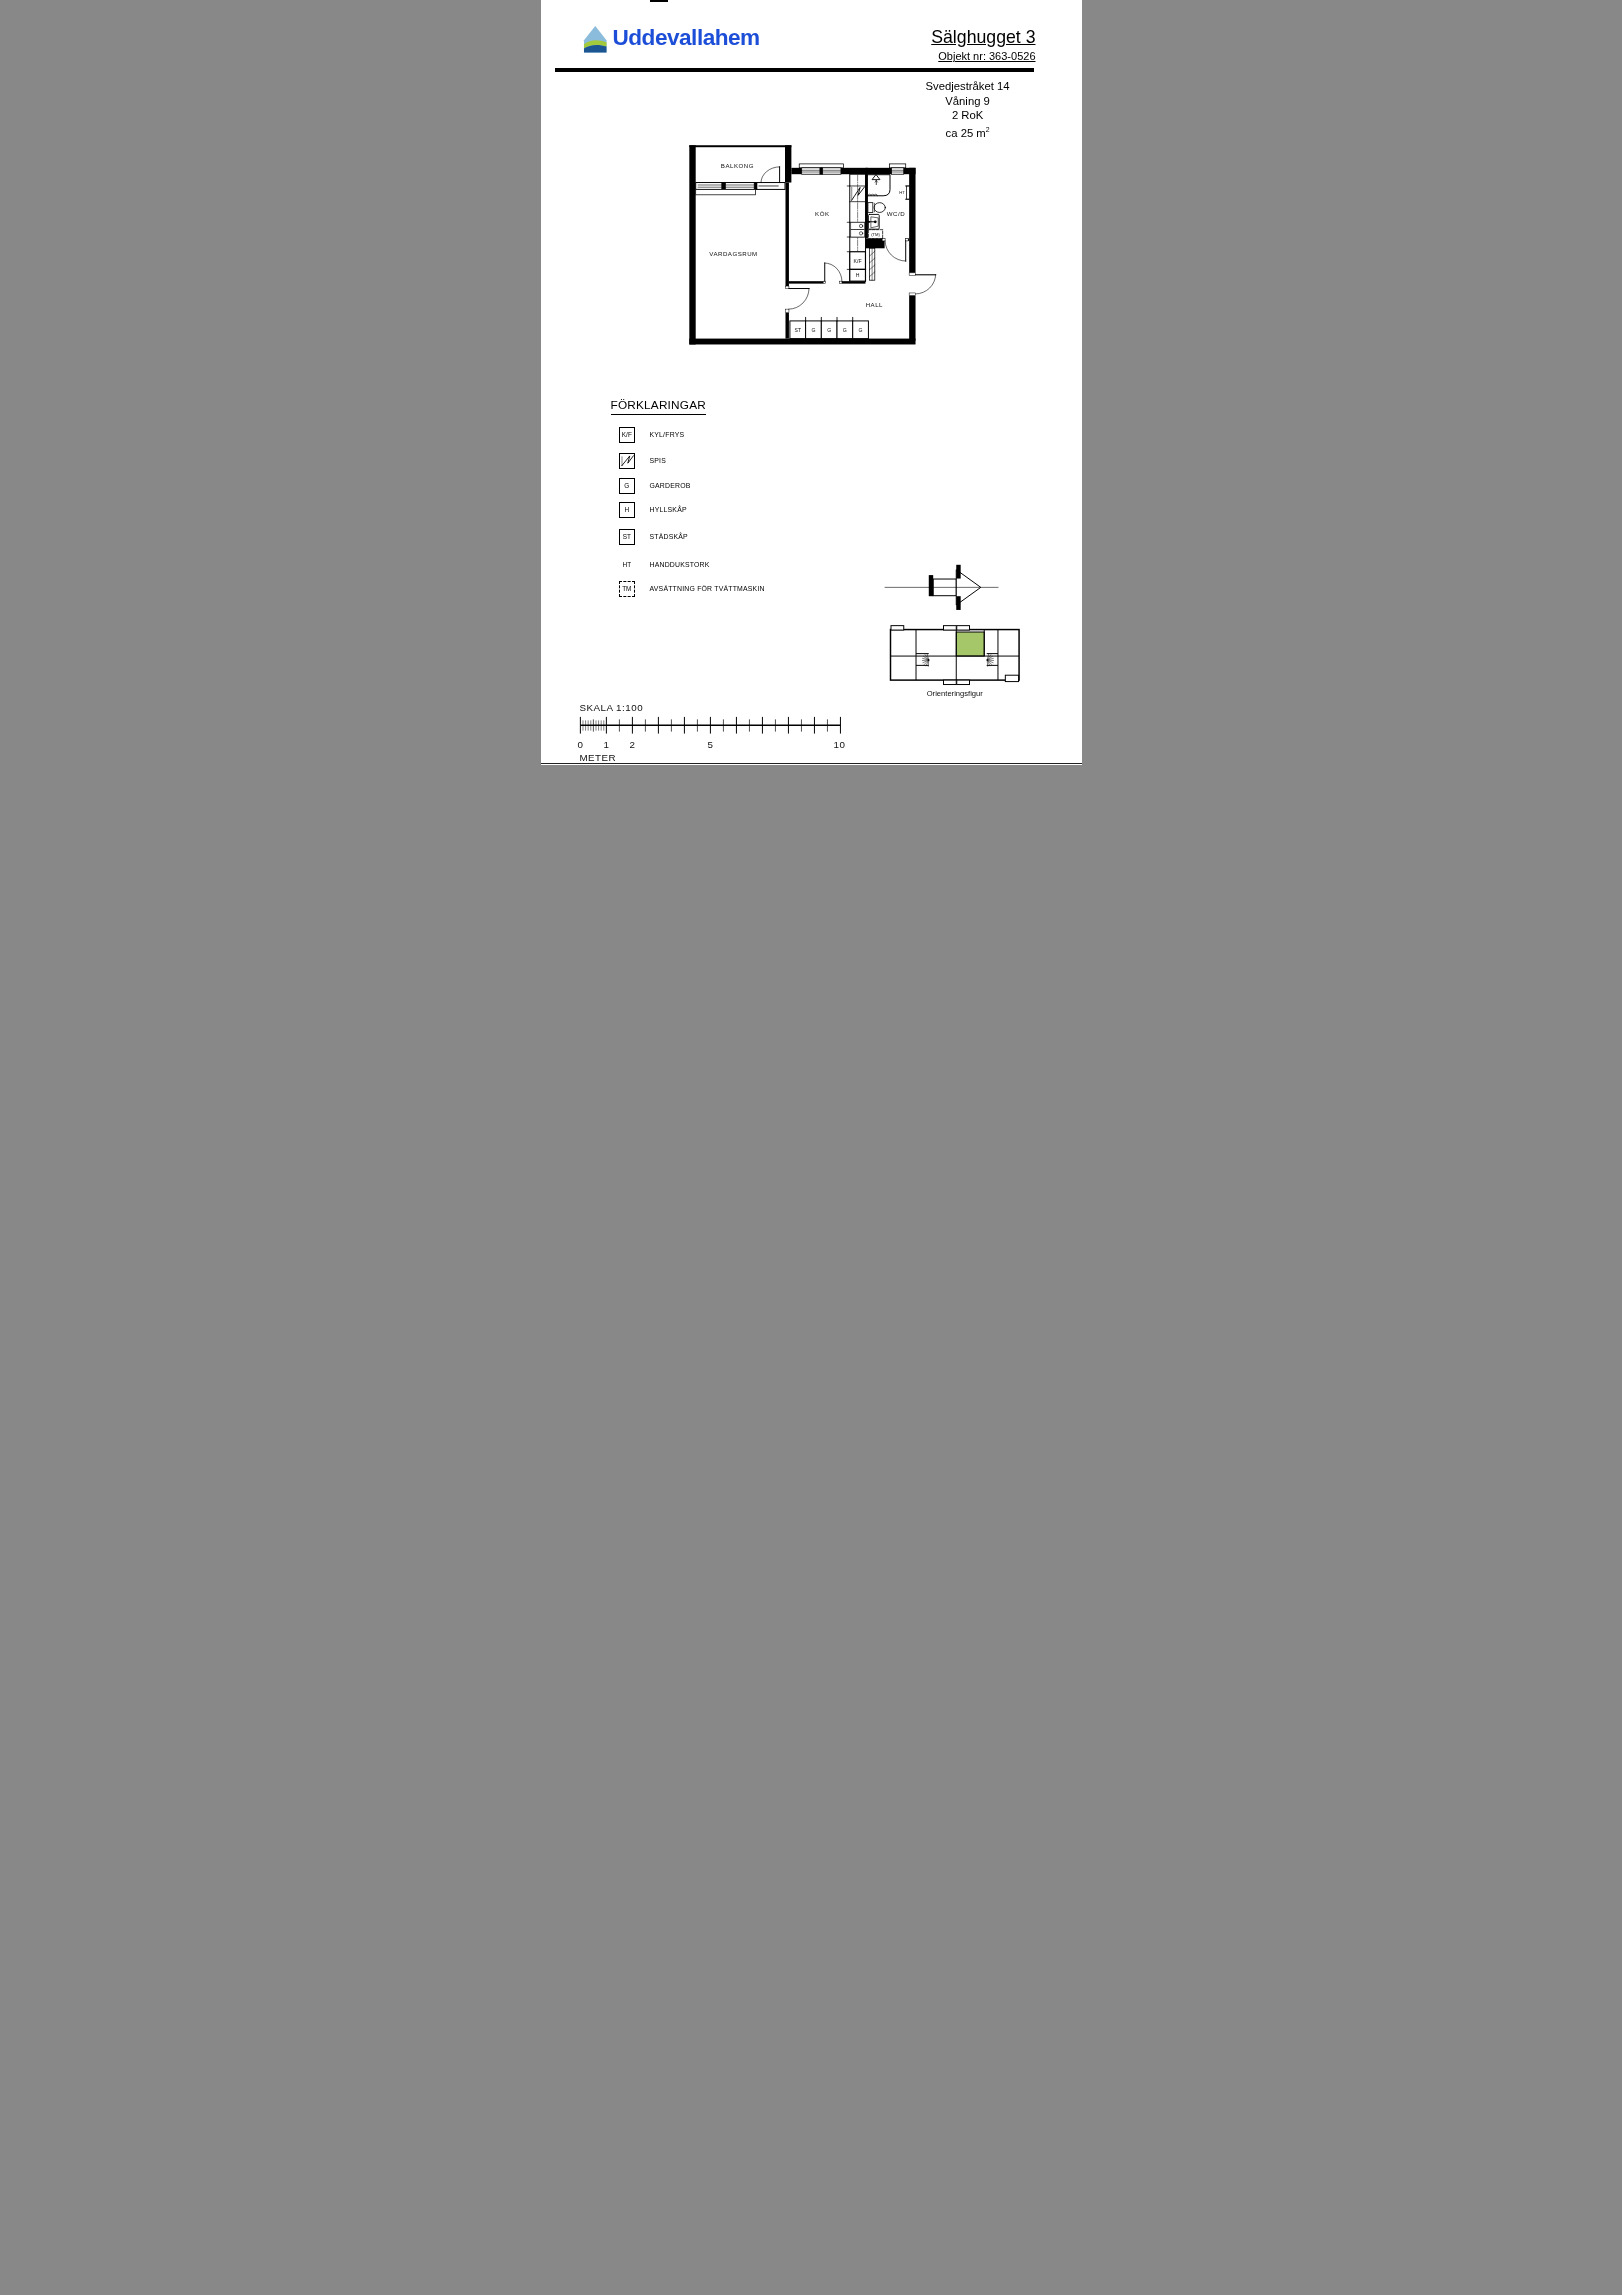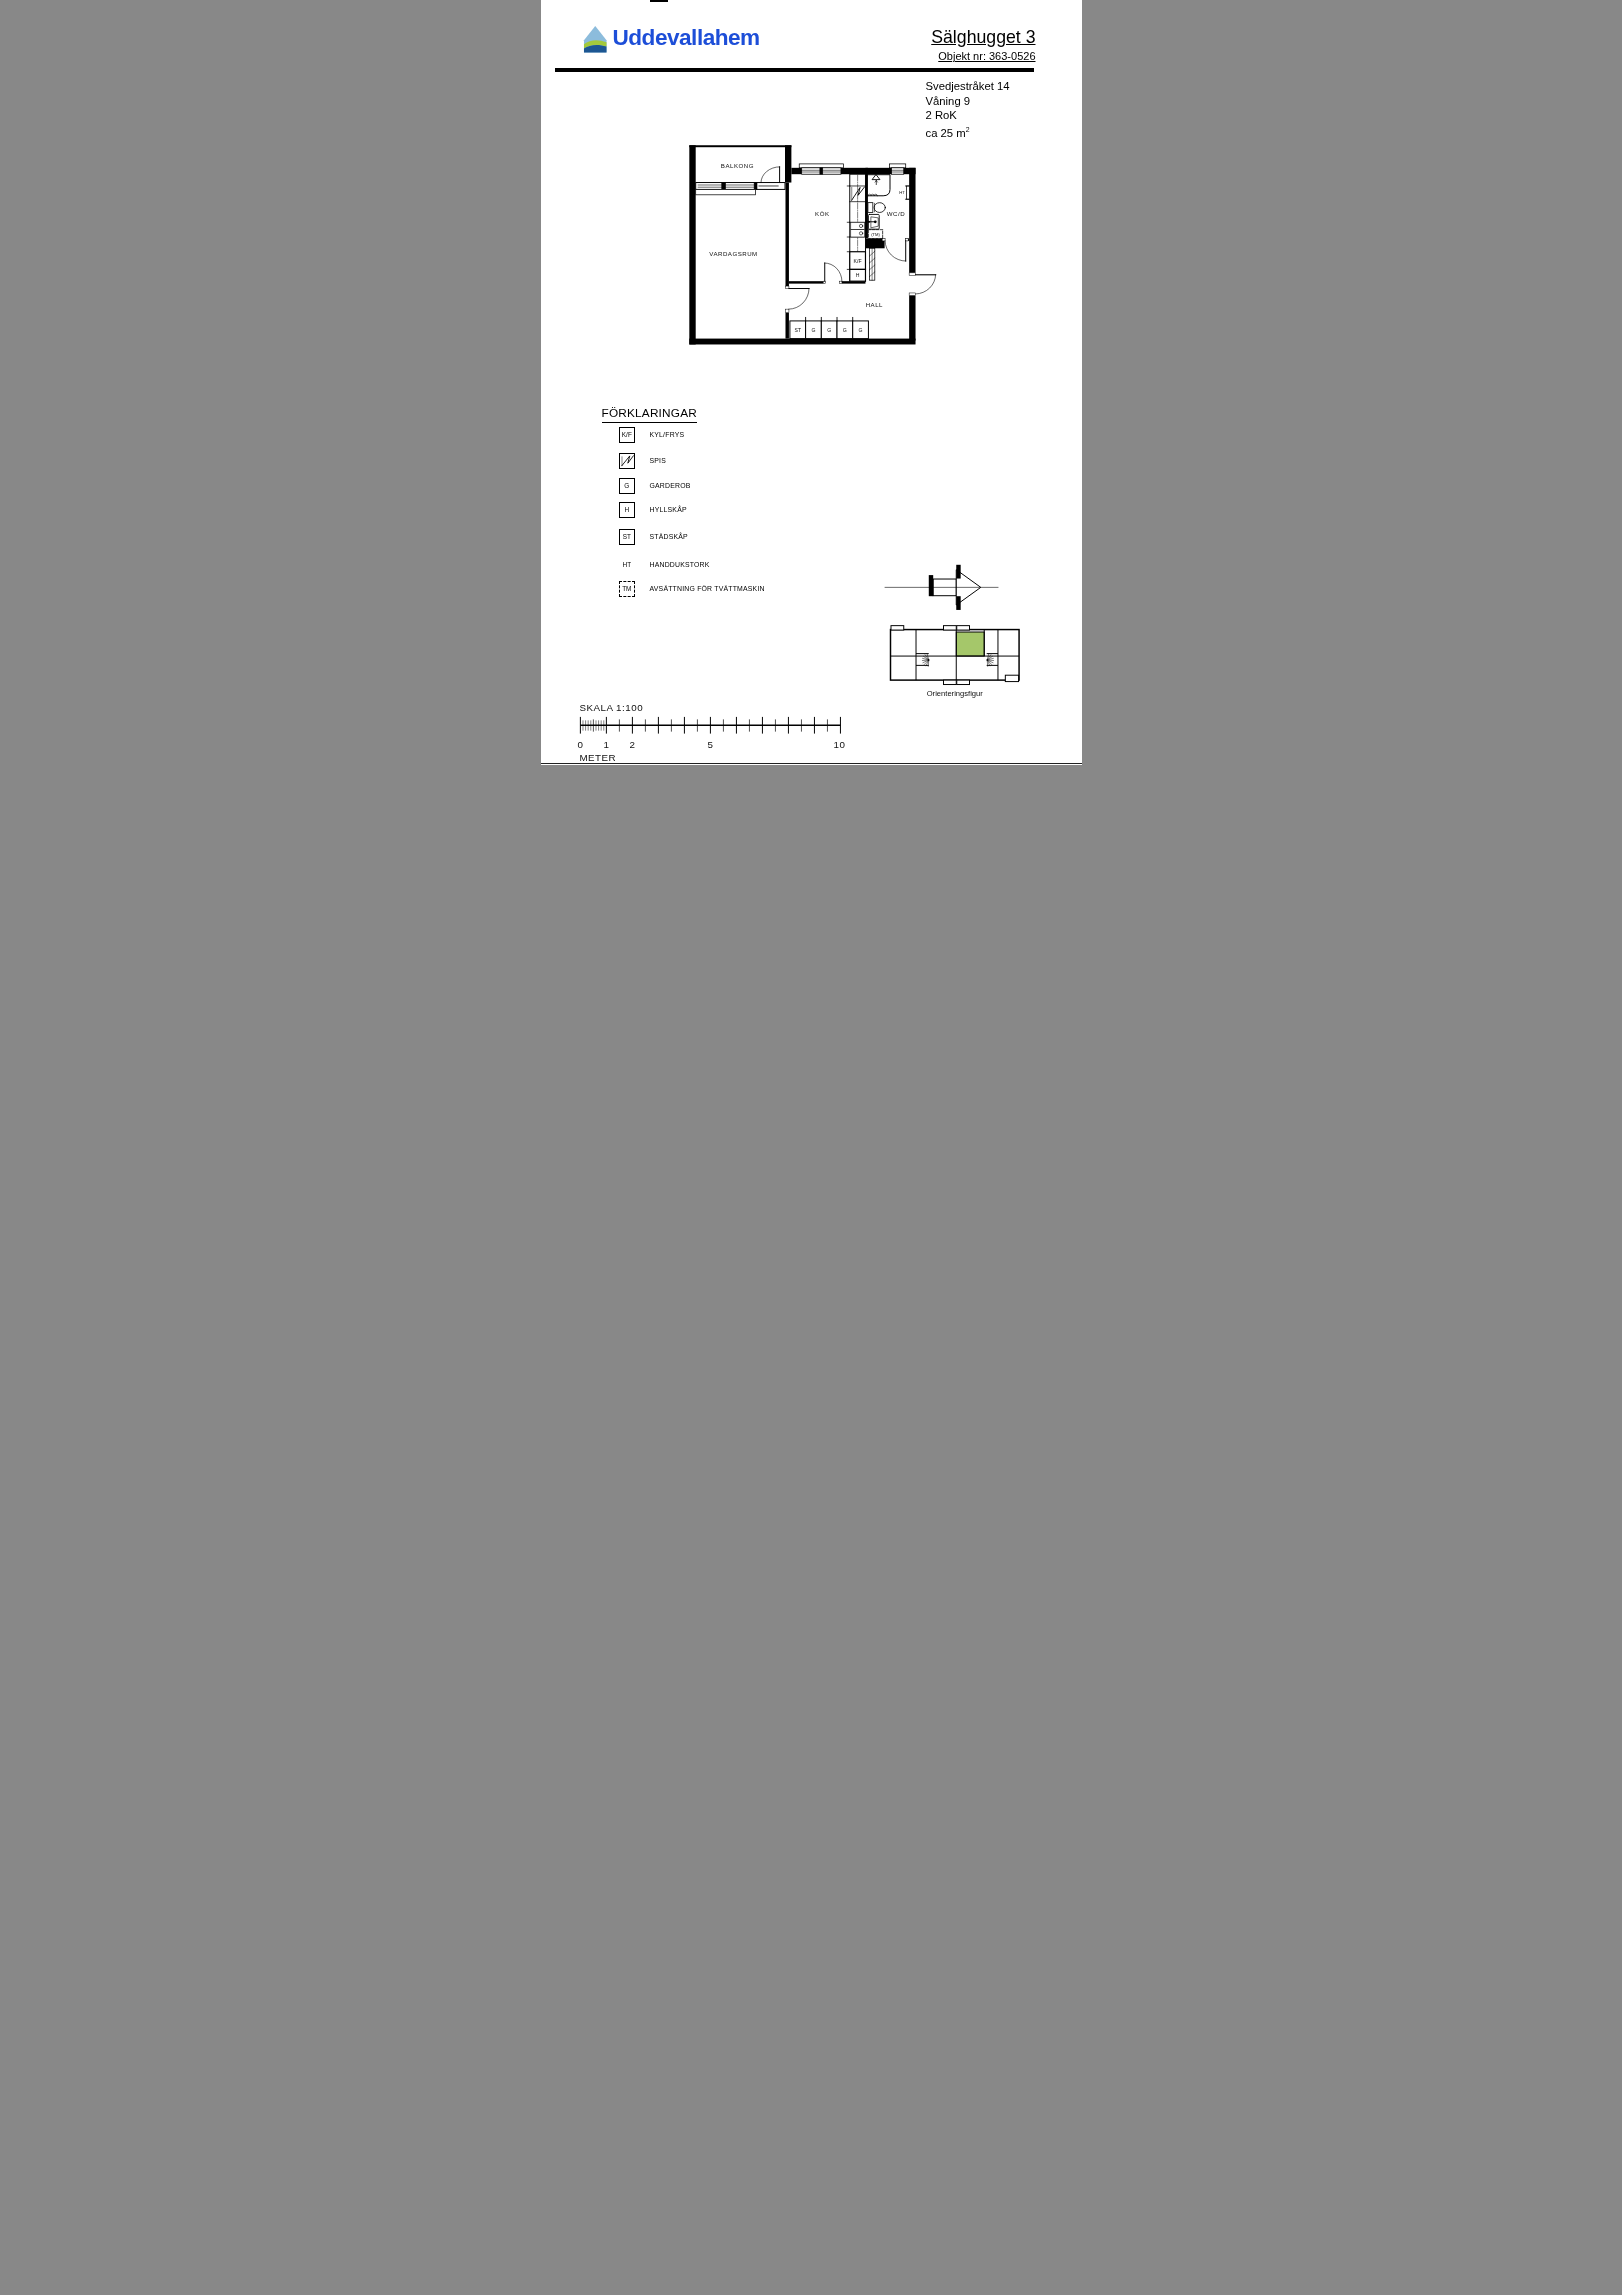--- a/index.html
+++ b/index.html
@@ -11,28 +11,28 @@
   .abs{position:absolute;}
   
   #brand-text{
     left:72px; top:26.5px; font-size:22.6px; font-weight:bold;
     color:#1d4ed8; letter-spacing:-0.5px; line-height:1;
   }
   #title-block{ right:46px; top:27.5px; text-align:right;text-decoration:underline; }
   #doc-title{ font-size:17.7px; line-height:1.05; }
   #doc-object{ font-size:11px; margin-top:4.4px; }
   #header-rule{ left:14.7px; top:68px; width:479px; height:3.9px; background:#000; }
-  #address-block{ left:385px; top:79px; font-size:11.3px; line-height:14.5px; }
+  #address-block{ left:385px; top:79px; font-size:11.3px; line-height:14.5px;text-align:center; }
   #address-block sup{ font-size:6.9px; }
   #corner-mark{ left:109px; top:0; width:18.6px; height:1.5px; background:#000; }
   #bottom-rule{ left:0; top:763px; width:541px; height:1px; background:#222; }
   
   #legend-heading{
-    left:61px; top:398px; font-size:11.8px; letter-spacing:0.2px;
-    border-bottom:1.2px solid #000; padding-bottom:1.5px;margin-top:8px;
+    left:70px; top:398px; font-size:11.8px; letter-spacing:0.2px;
+    border-bottom:1.2px solid #000; padding-bottom:1.5px;
   }
   .lg-row{ position:absolute; left:78px; height:16px; }
   .lg-box{
     position:absolute; left:0; top:0; width:14.7px; height:14.2px;
     border:1px solid #000; text-align:center; font-size:6.4px; line-height:14.2px;
   }
   .lg-box.dashed{ border:1px dashed #000; }
   .lg-box.noborder{ border-color:transparent; }
   .lg-label{ position:absolute; left:31px; top:0; height:16px; line-height:16px;
     font-size:6.9px; letter-spacing:0.2px; white-space:nowrap; }

